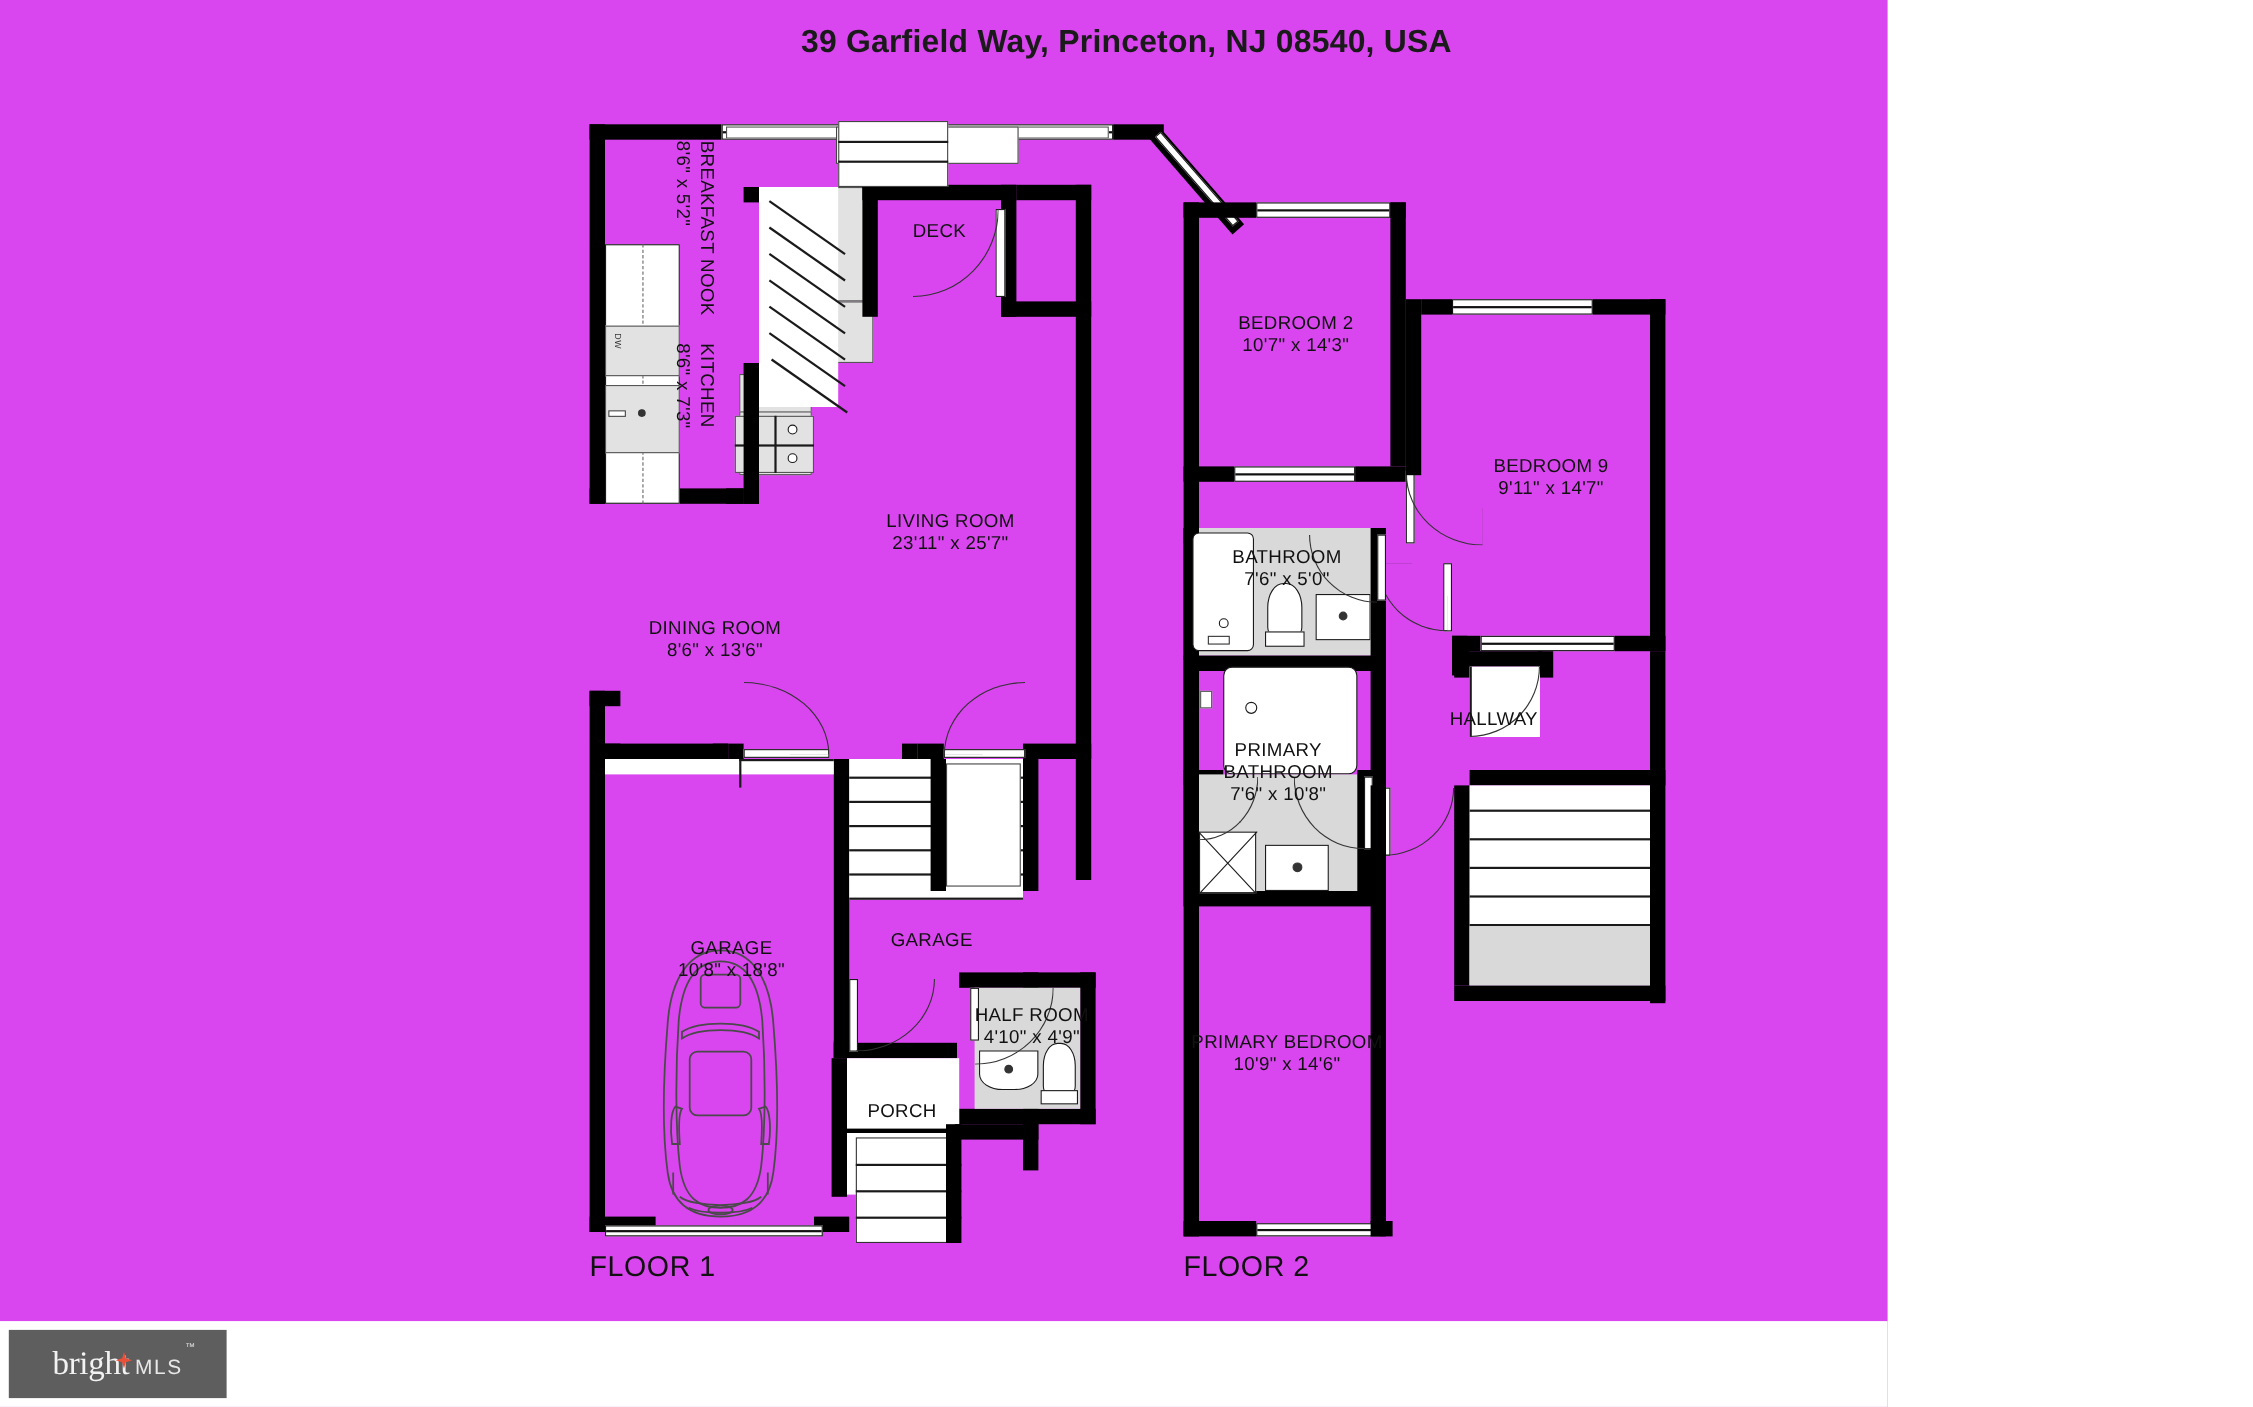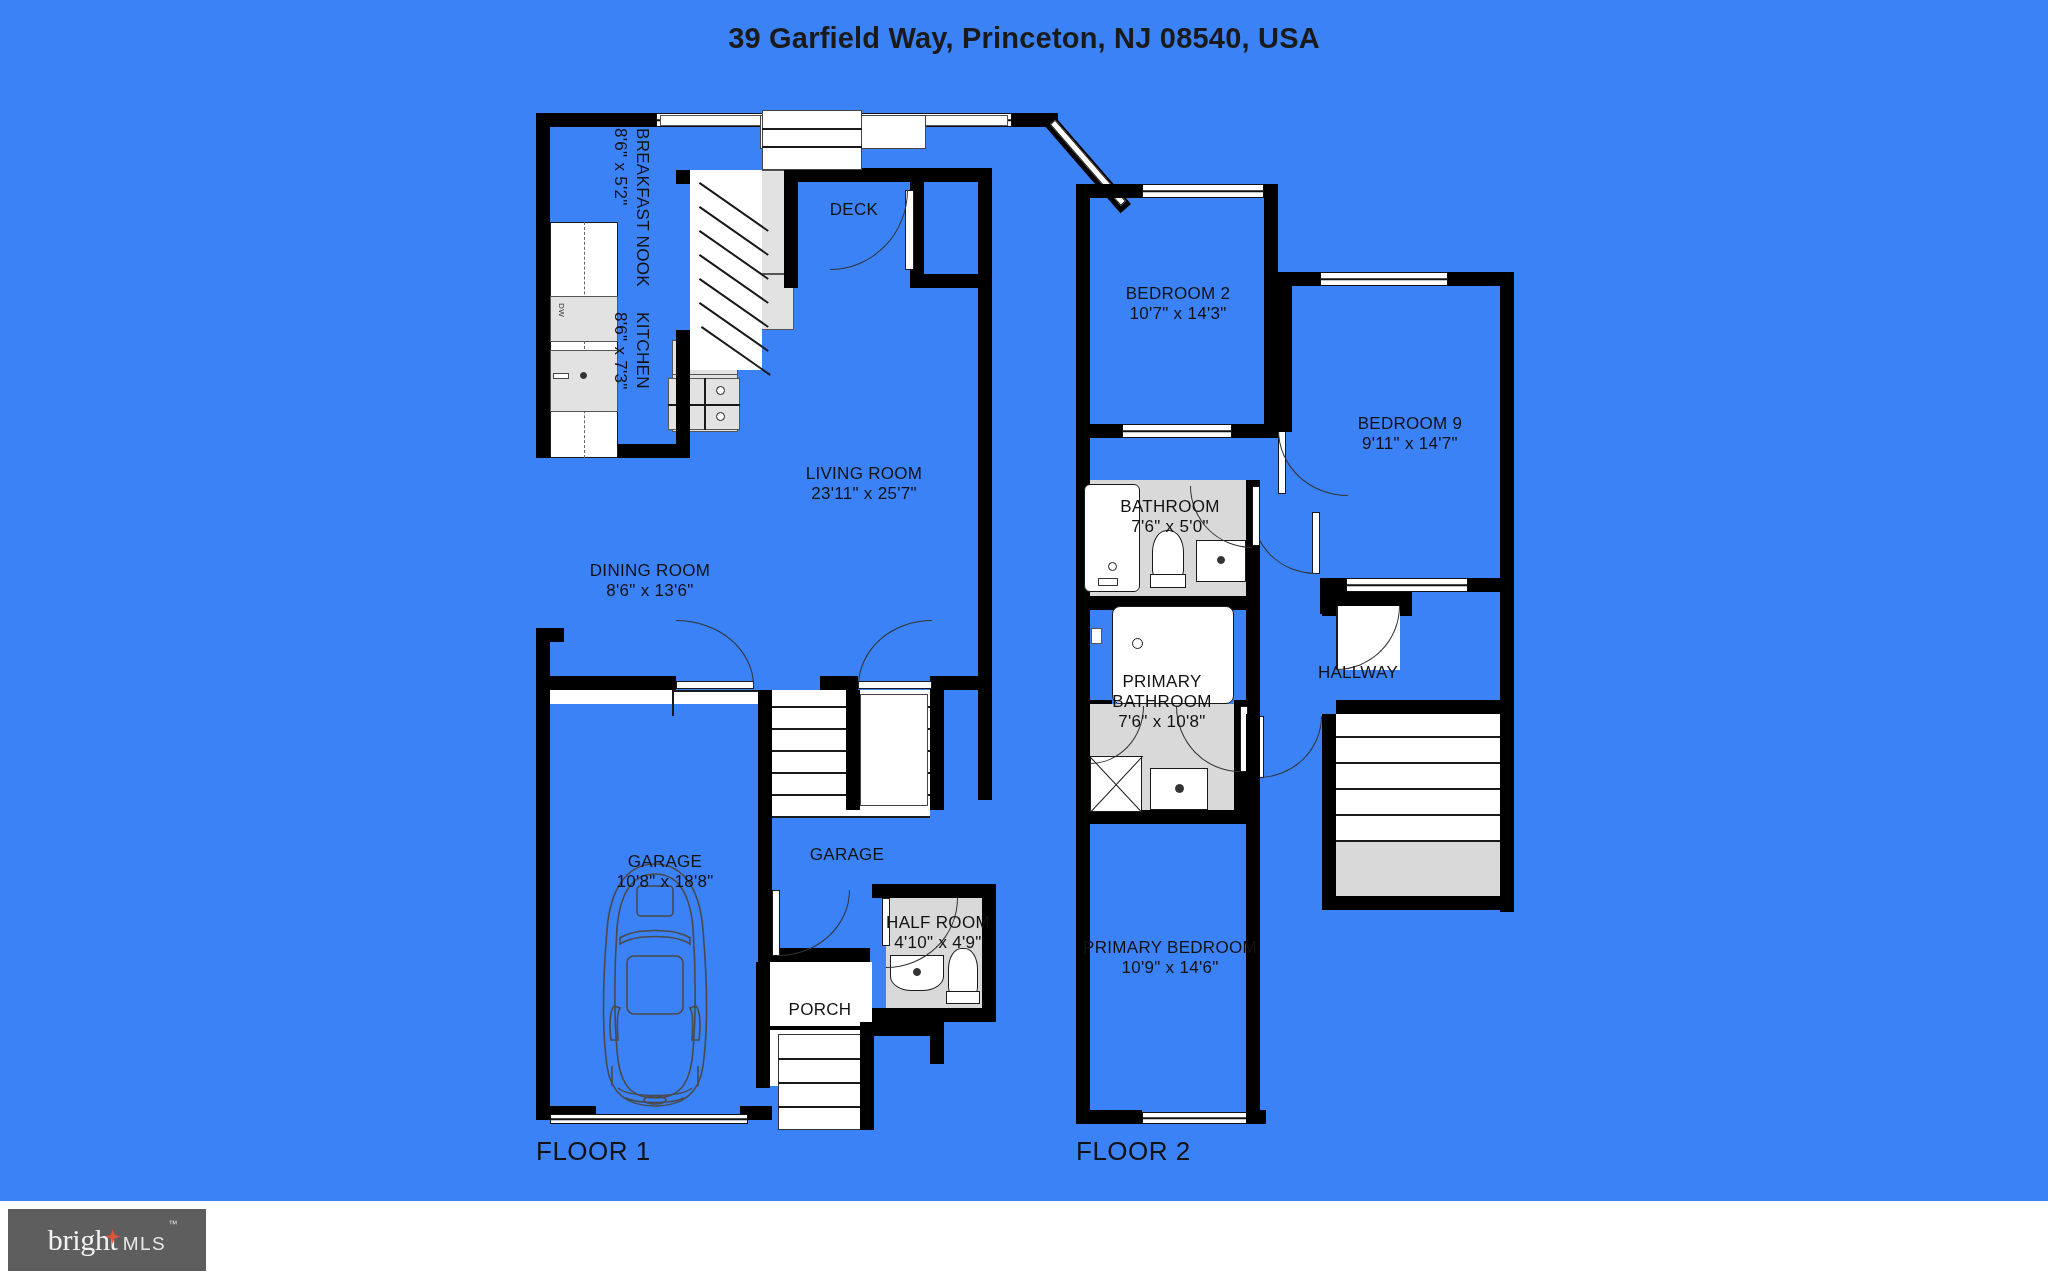--- a/index.html
+++ b/index.html
@@ -3,23 +3,23 @@
 <meta charset="utf-8">
 <style>
   * { box-sizing: border-box; }
   html, body {
     margin: 0; padding: 0;
     background: #ffffff;
     font-family: "Liberation Sans", sans-serif;
   }
   #page {
     position: relative;
-    width: 2048px;
+    width: 1716px;
     height: 1279px;
-    background: #3b82f6;
+    background: #d946ef;
     overflow: hidden;
   }
 
   
   #title {
     position: absolute;
     top: 22px; left: 0; width: 2048px;
     text-align: center;
     font-size: 29px;
     font-weight: 700;
@@ -439,21 +439,21 @@
     <div class="lbl" style="left:1280px; top:414px; width:260px;">
       <span class="d">BEDROOM 9</span>
       <span class="d">9'11" x 14'7"</span>
     </div>
 
     <div class="lbl" style="left:1048px; top:497px; width:244px;">
       <span class="d">BATHROOM</span>
       <span class="d">7'6" x 5'0"</span>
     </div>
 
-    <div class="lbl" style="left:1268px; top:663px; width:180px;">
+    <div class="lbl" style="left:1268px; top:644px; width:180px;">
       <span class="d">HALLWAY</span>
     </div>
 
     <div class="lbl" style="left:1042px; top:672px; width:240px;">
       <span class="d">PRIMARY</span>
       <span class="d">BATHROOM</span>
       <span class="d">7'6" x 10'8"</span>
     </div>
 
     <div class="lbl" style="left:1040px; top:938px; width:260px;">

